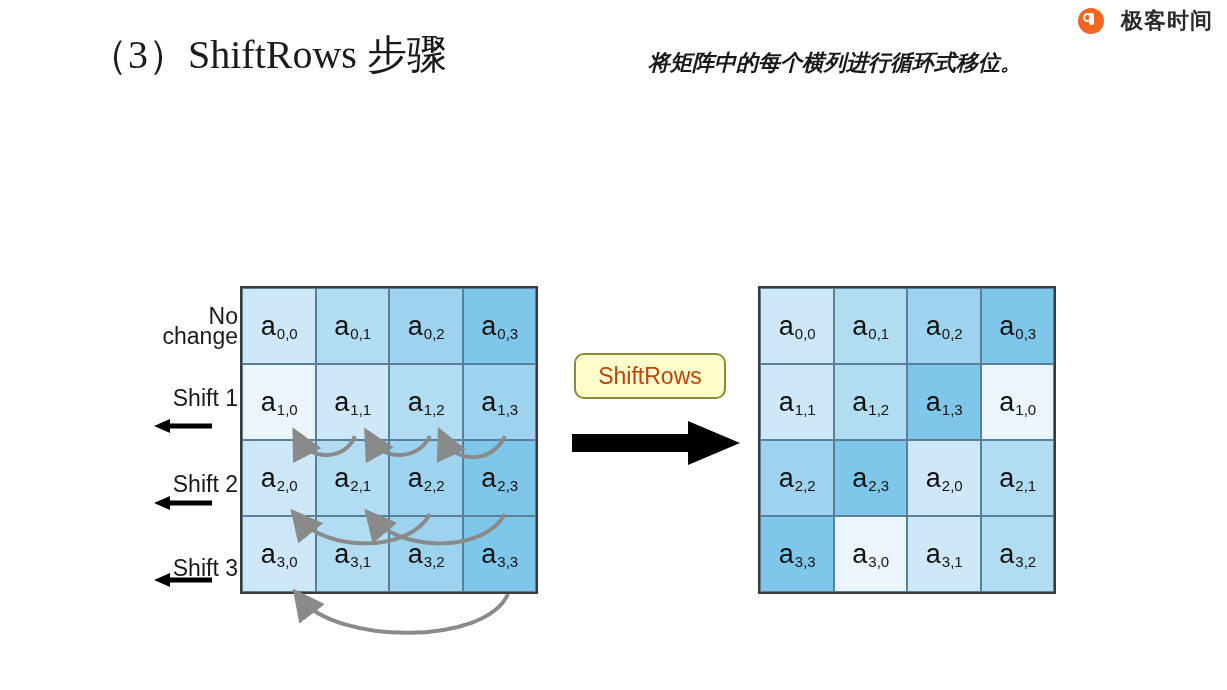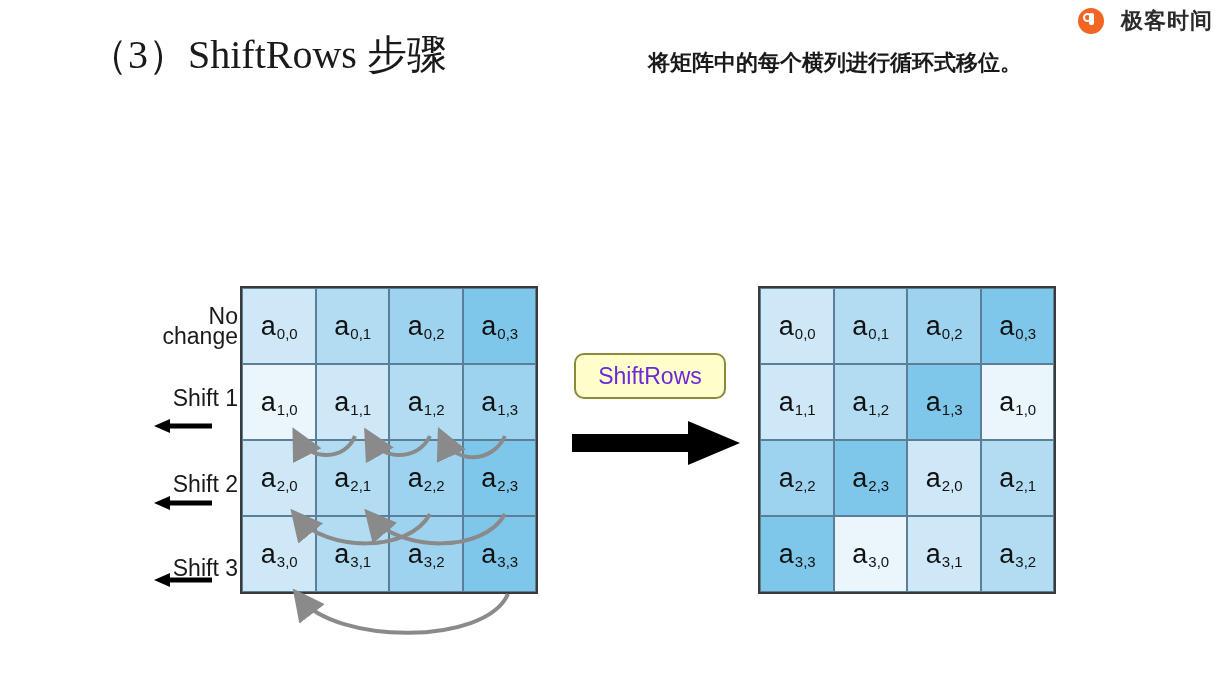--- a/index.html
+++ b/index.html
@@ -76,20 +76,21 @@
     font-family: Liberation Serif, serif;
   }
   .lead-text {
     position: absolute;
     left: 648px;
     top: 48px;
     font-size: 22px;
     font-weight: bold;
     color: #1a1a1a;
     white-space: nowrap;
+    font-style: italic;
   }
   .bullets {
     position: absolute;
     left: 697px;
     top: 106px;
     font-size: 19px;
     color: #1a1a1a;
     line-height: 39px;
   }
   .bullets div {
@@ -177,21 +178,21 @@
     top: 353px;
     width: 152px;
     height: 46px;
     background: #ffffcc;
     border: 2px solid #8a8a3a;
     border-radius: 10px;
     display: flex;
     align-items: center;
     justify-content: center;
     font-size: 23px;
-    color: #6d28d9;
+    color: #c2410c;
     box-sizing: border-box;
     text-align: center;
   }
 
   
   .curves {
     position: absolute;
     left: 240px;
     top: 286px;
     width: 400px;

